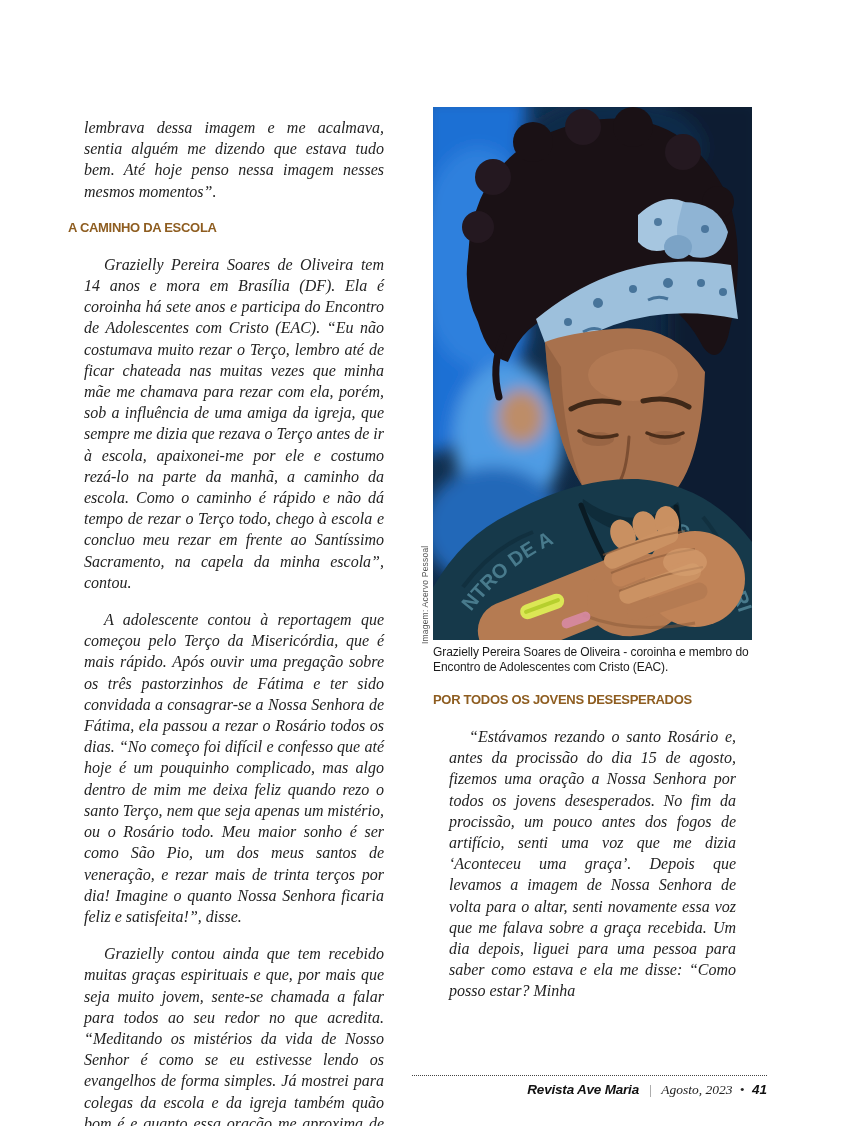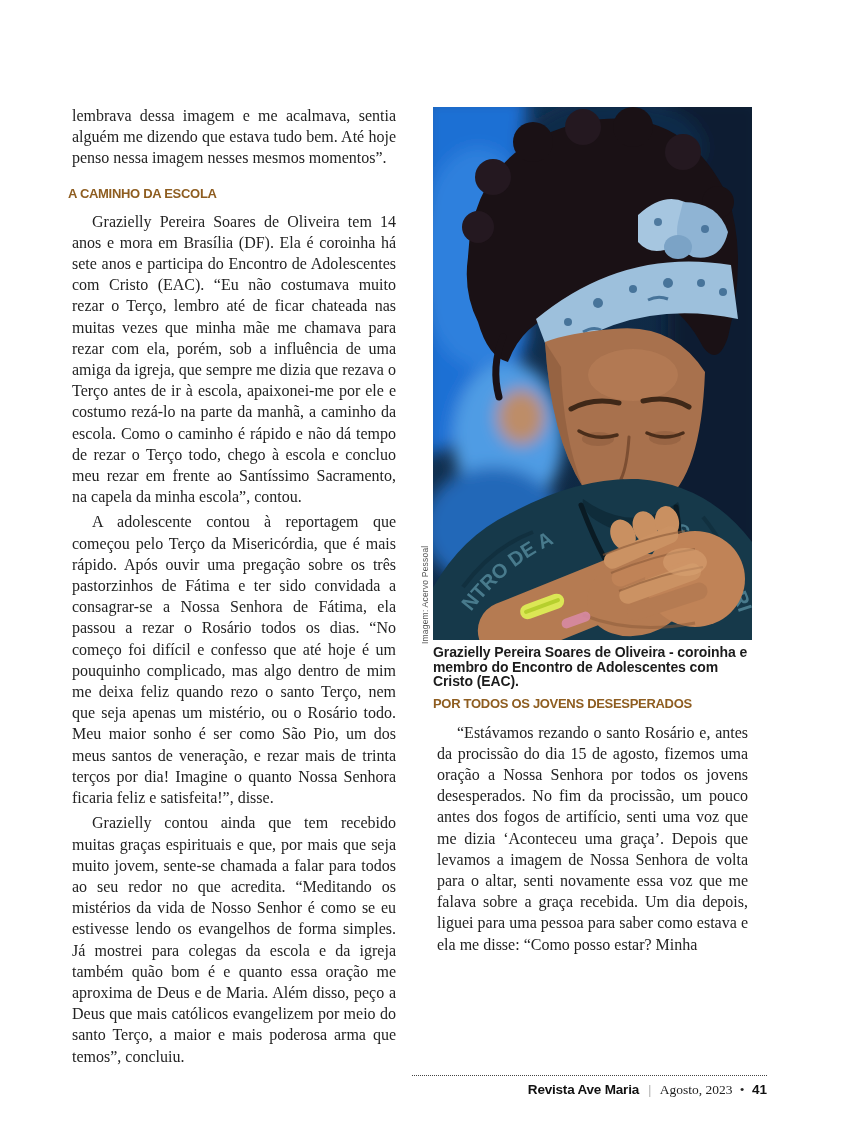--- a/index.html
+++ b/index.html
@@ -2,42 +2,42 @@
 <html lang="pt"><head>
 <meta charset="utf-8">
 <style>
   html,body{margin:0;padding:0;background:#ffffff;}
   .page{
     position:relative;width:850px;height:1126px;background:#ffffff;overflow:hidden;
     font-family:"Liberation Serif",serif;
   }
   .col-left{position:absolute;left:68px;top:101px;width:332px;}
   .col-right{position:absolute;left:433px;top:107px;width:319px;}
-  p.body{margin:4px;font-size:16px;line-height:21.2px;text-align:justify;color:#232323;}
+  p.body{margin:16px;font-size:16px;line-height:21.2px;text-align:justify;color:#232323;font-style:italic;}
   p.ind{text-indent:20px;}
   h2.sec{
     font-family:"Liberation Sans",sans-serif;font-weight:bold;font-size:13px;line-height:20px;
     color:#8e5d20;margin:15px 0 7px 0;letter-spacing:-0.3px;
   }
-  .col-right h2.sec{margin-top:5px;margin-bottom:8px;}
+  .col-right h2.sec{margin-top:16px;margin-bottom:8px;}
   figure{margin:0;padding:0;}
   svg.photo{display:block;}
   figcaption{
-    font-family:"Liberation Sans",sans-serif;font-weight:bold;font-size:14px;line-height:14.5px;
+    font-family:"Liberation Sans",sans-serif;font-weight:normal;font-size:12px;line-height:14.5px;
     color:#1b1b1b;margin-top:5px;letter-spacing:-0.1px;
   }
   .credit{
     position:absolute;left:420px;top:644px;transform:rotate(-90deg);transform-origin:0 0;
     font-family:"Liberation Sans",sans-serif;font-size:8.5px;color:#555;
     letter-spacing:0.2px;white-space:nowrap;
   }
   .footer-rule{position:absolute;left:412px;top:1075px;width:355px;border-top:1.5px dotted #444;}
   .footer{
     position:absolute;left:412px;top:1082px;width:355px;text-align:right;
-    font-size:13.5px;color:#222;white-space:nowrap;
+    font-size:13.5px;color:#222;white-space:nowrap;font-style:italic;
   }
   .footer .brand{font-family:"Liberation Sans",sans-serif;font-weight:bold;letter-spacing:-0.2px;color:#111;}
   .footer .sep{color:#8a8a8a;padding:0 6px;}
   .footer .issue{font-family:"Liberation Serif",serif;color:#222;}
   .footer .bullet{padding:0 4px;color:#222;}
   .footer .pagenum{font-family:"Liberation Sans",sans-serif;font-weight:bold;color:#111;}
 </style>
 </head>
 <body>
 

